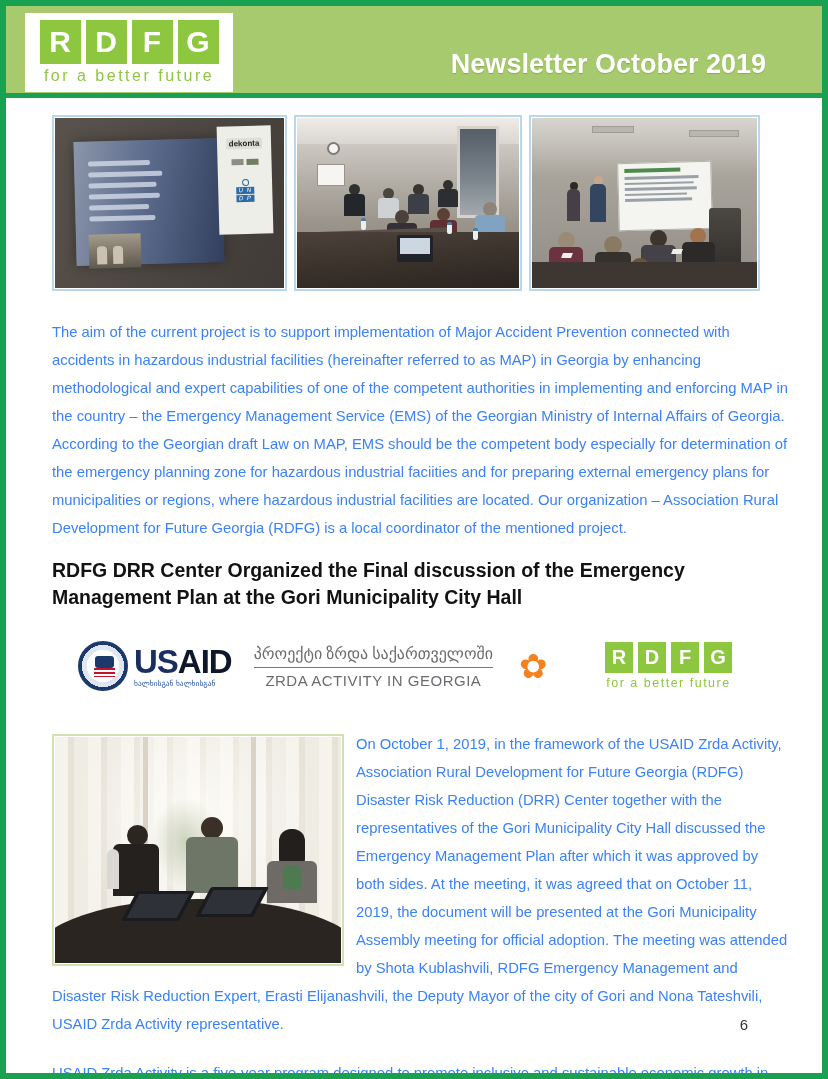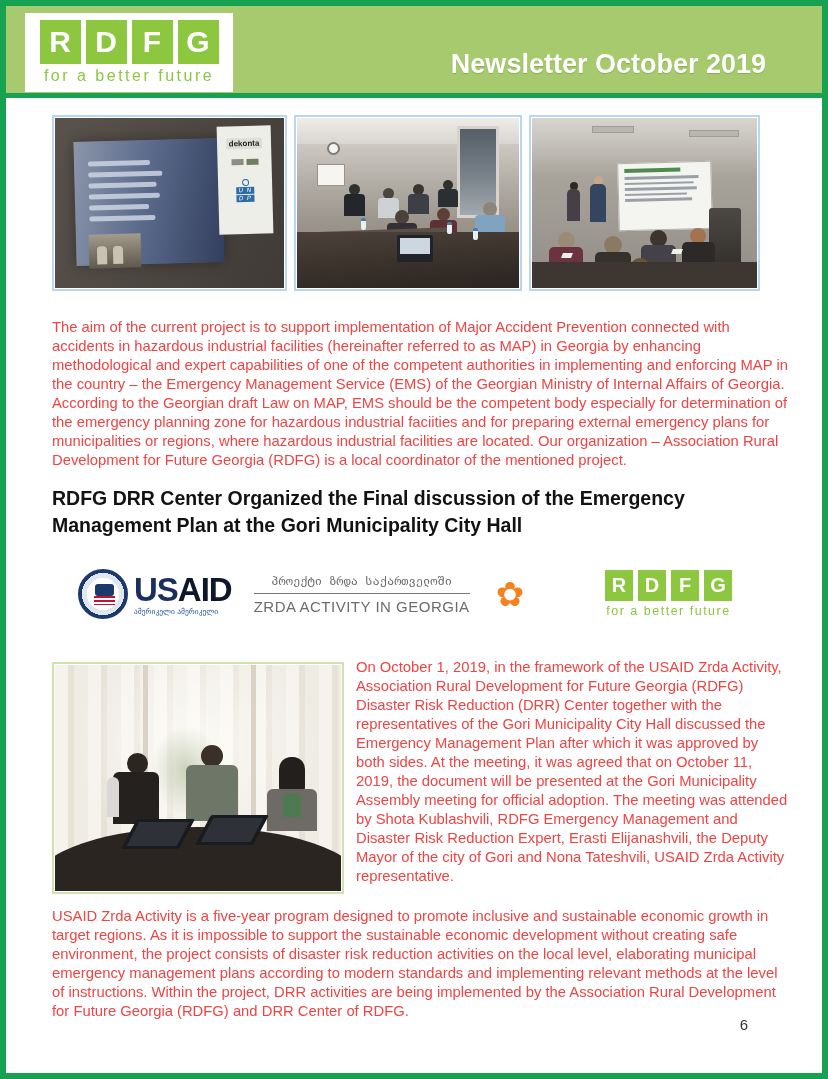--- a/index.html
+++ b/index.html
@@ -88,41 +88,41 @@
   .ph3 .screen .hbar { height:4px; background:#4e8a4e; width:70%; margin-bottom:4px; }
   .ph3 .screen .l { height:2.5px; background:#9aa0a8; margin:3px 0; }
   .ph3 .podium { position:absolute; right:16px; bottom:16px; width:32px; height:64px;
     background:linear-gradient(180deg,#4c4844 0%,#312d2a 100%); border-radius:3px 3px 0 0; }
   .ph3 .fig { position:absolute; border-radius:5px 5px 0 0; }
   .ph3 .fhead { position:absolute; border-radius:50%; background:#c9a78d; }
   .ph3 .tblr { position:absolute; left:0; right:0; bottom:0; height:26px; background:#3e3731; }
   .ph3 .paper { position:absolute; width:10px; height:5px; background:#f1efe9; transform:skewX(-20deg); }
 
   .body-text {
-    margin:27px 32px 0 46px; color:#ef4444; font-size:14.8px; line-height:19px;
+    margin:27px 32px 0 46px; color:#3b82f6; font-size:14.8px; line-height:28px;
   }
   .section-heading {
     margin:15px 40px 0 46px; color:#121212; font-size:19.5px; font-weight:bold; line-height:26.5px;
   }
 
   
   .logo-row { display:flex; align-items:center; margin:24px 90px 0 72px; height:64px; }
   .usaid { display:flex; align-items:center; gap:6px; }
   .usaid .seal { width:50px; height:50px; border-radius:50%; border:3px solid #1b3a6b;
     background:radial-gradient(circle at 50% 50%, #ffffff 0 52%, #dfe6f0 52% 68%, #1b3a6b 68% 100%);
     position:relative; }
   .usaid .seal i { position:absolute; left:14px; top:12px; width:19px; height:12px; background:#1b3a6b; border-radius:3px; display:block; }
   .usaid .seal b { position:absolute; left:13px; bottom:11px; width:21px; height:9px; display:block;
     background:repeating-linear-gradient(180deg,#c3112f 0 2px,#ffffff 2px 4px); }
   .usaid .wordmark { display:flex; flex-direction:column; line-height:1; }
   .usaid .word { font-size:33px; font-weight:bold; letter-spacing:-1px; }
   .usaid .us { color:#1b2f5e; } .usaid .aid { color:#0f172a; }
   .usaid .geo-sub { font-size:7.5px; color:#1b4f9c; margin-top:2px; font-family:"DejaVu Sans",sans-serif; }
   .zrda { margin-left:22px; text-align:center; color:#6b6c6f; }
-  .zrda .geo { font-size:12px; font-family:Liberation Mono, monospace; padding-bottom:4px; }
+  .zrda .geo { font-size:16px; font-family:Liberation Serif, serif; padding-bottom:4px; }
   .zrda .eng { font-size:15px; letter-spacing:.5px; border-top:1.5px solid #77787b; padding-top:4px; }
   .chem { margin-left:26px; display:flex; align-items:flex-start; gap:4px; }
   .chem .flower { color:#f5821f; font-size:34px; line-height:34px; }
   .chem .ctxt { display:flex; flex-direction:column; }
   .chem .cname { color:#4d4d4f; font-size:25px; font-weight:bold; letter-spacing:-.5px; }
   .chem .csub { color:#f5821f; font-size:7px; align-self:flex-end; margin-top:1px; }
   .rdfg-small { margin-left:auto; display:flex; flex-direction:column; align-items:center; gap:3px; }
   .rdfg-small .rdfg-squares .sq { width:28px; height:31px; font-size:20px; }
   .rdfg-small .rdfg-tagline { font-size:12.5px; letter-spacing:1.5px; }
 
@@ -269,21 +269,21 @@
   <h2 class="section-heading">RDFG DRR Center Organized the Final discussion of the Emergency Management Plan at the Gori Municipality City Hall</h2>
 
   <div class="logo-row">
     <div class="usaid">
       <span class="seal">
           <i></i>
           <b></b>
         </span>
       <span class="wordmark">
         <span class="word"><span class="us">US</span><span class="aid">AID</span></span>
-        <span class="geo-sub">ამერიკელი ამერიკელი</span>
+        <span class="geo-sub">ხალხისგან ხალხისგან</span>
       </span>
     </div>
     <div class="zrda">
       <div class="geo">პროექტი ზრდა საქართველოში</div>
       <div class="eng">ZRDA ACTIVITY IN GEORGIA</div>
     </div>
     <div class="chem">
       <span class="flower">✿</span>
     </div>
     <div class="rdfg-small">

